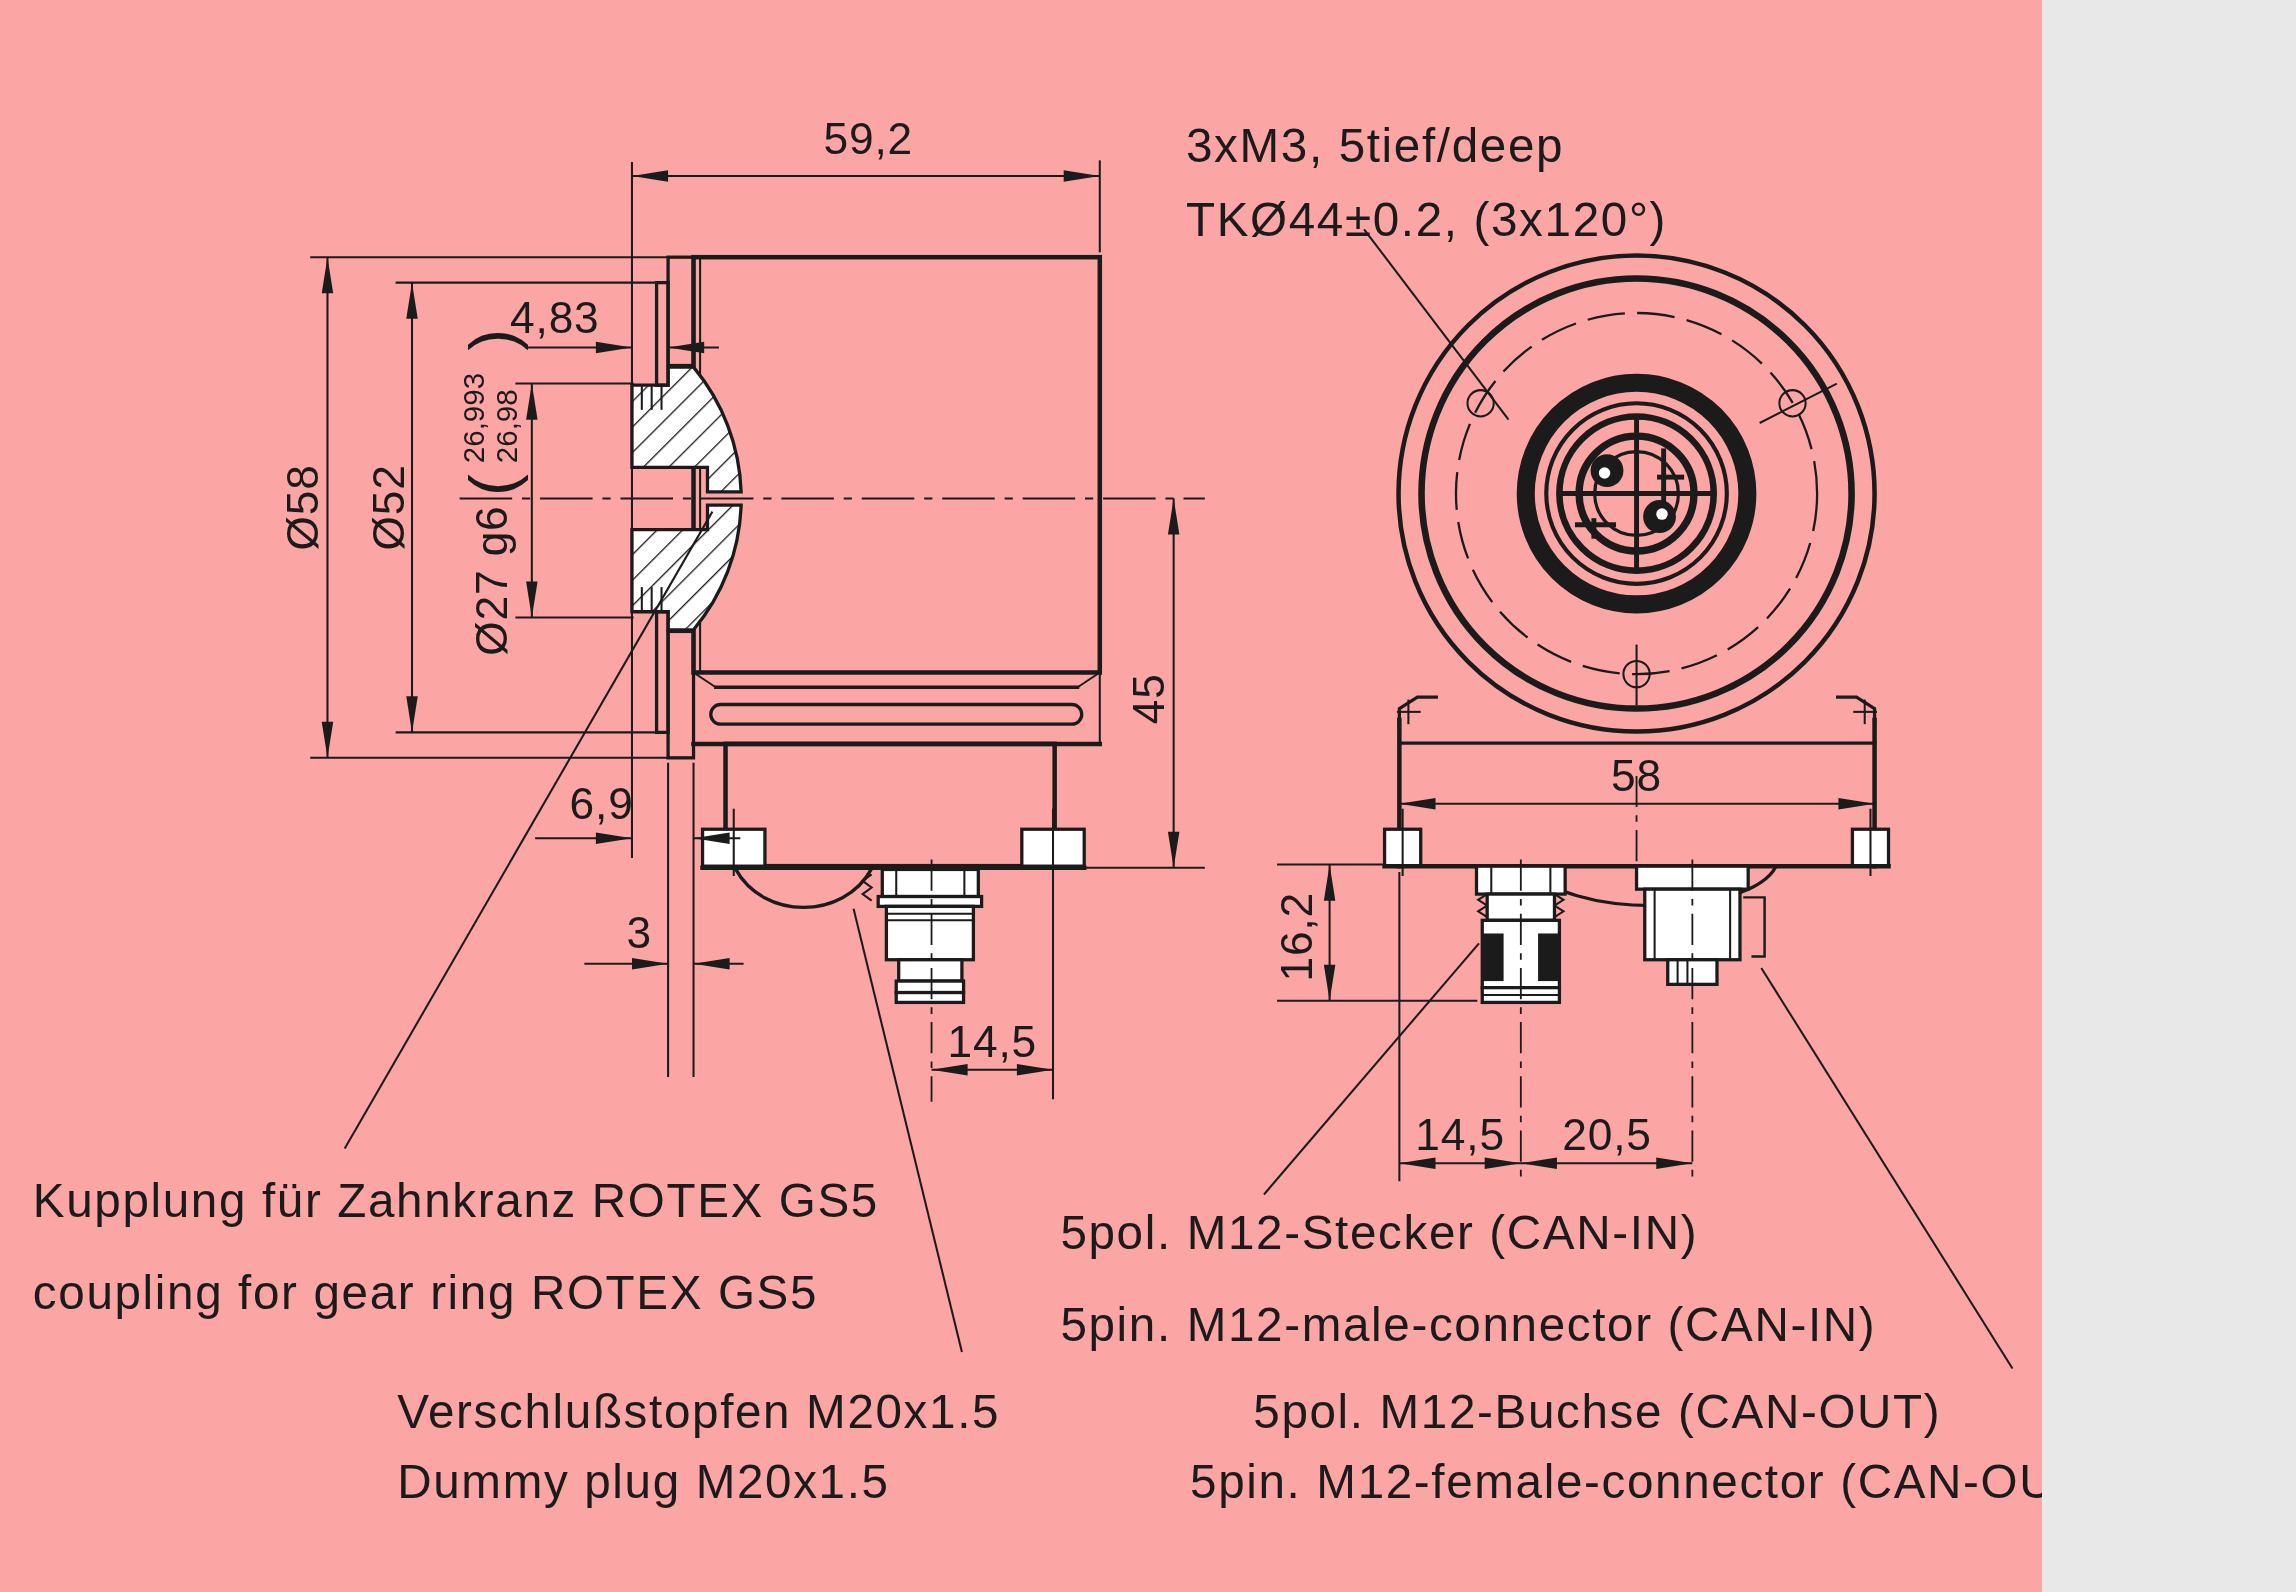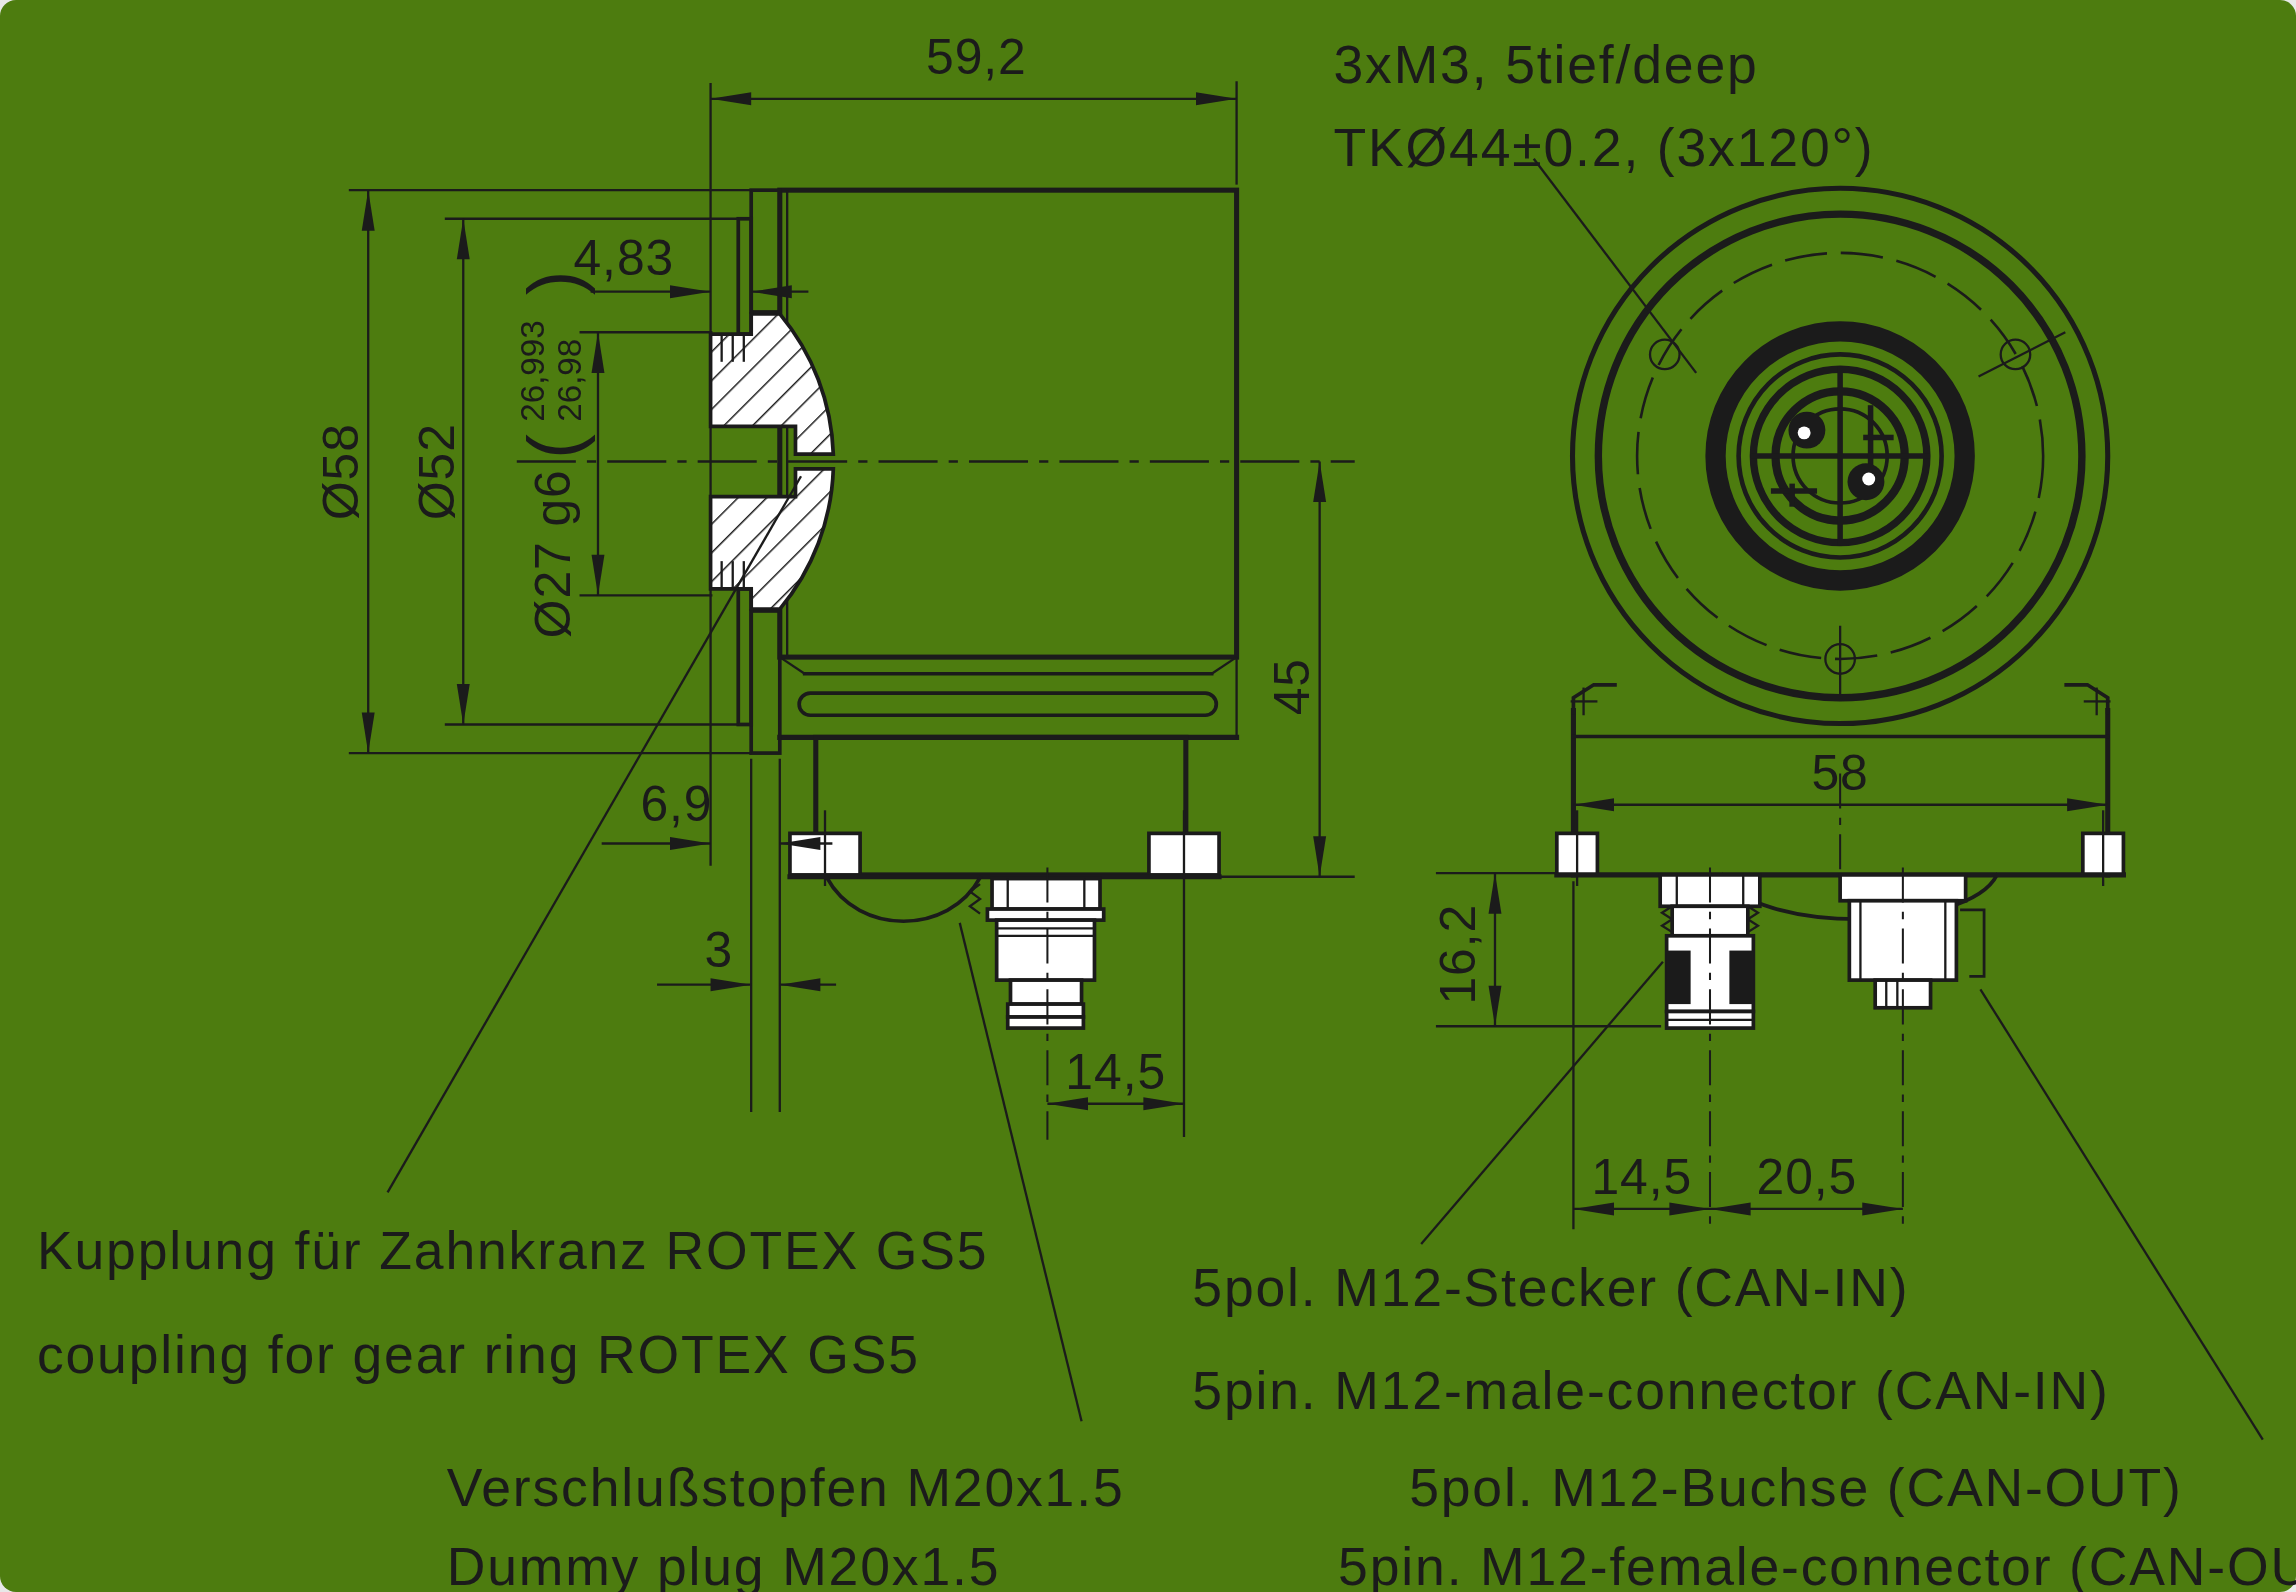--- a/index.html
+++ b/index.html
@@ -1,19 +1,18 @@
 <!DOCTYPE html>
 <html style="font-size:14.8px"><head>
 <meta charset="utf-8">
 <style>
   html,body{margin:0;padding:0;background:#e8e8e8;}
   .sheet{
-    width:2296px;height:1592px;background:#4d7c0f;position:relative;
+    width:2042px;height:1592px;background:#fca5a5;position:relative;
     font-family:"Liberation Sans", sans-serif;
-    border-radius:16px;
   }
   svg{display:block;width:100%;height:100%;}
   text{
     font-family:"Liberation Sans", sans-serif;
     fill:#1b1b1b;
     letter-spacing:1px;
   }
   .dim{font-size:54px;}
   .note{font-size:58px;letter-spacing:2px;}
   .tol{font-size:36px;letter-spacing:0;}

